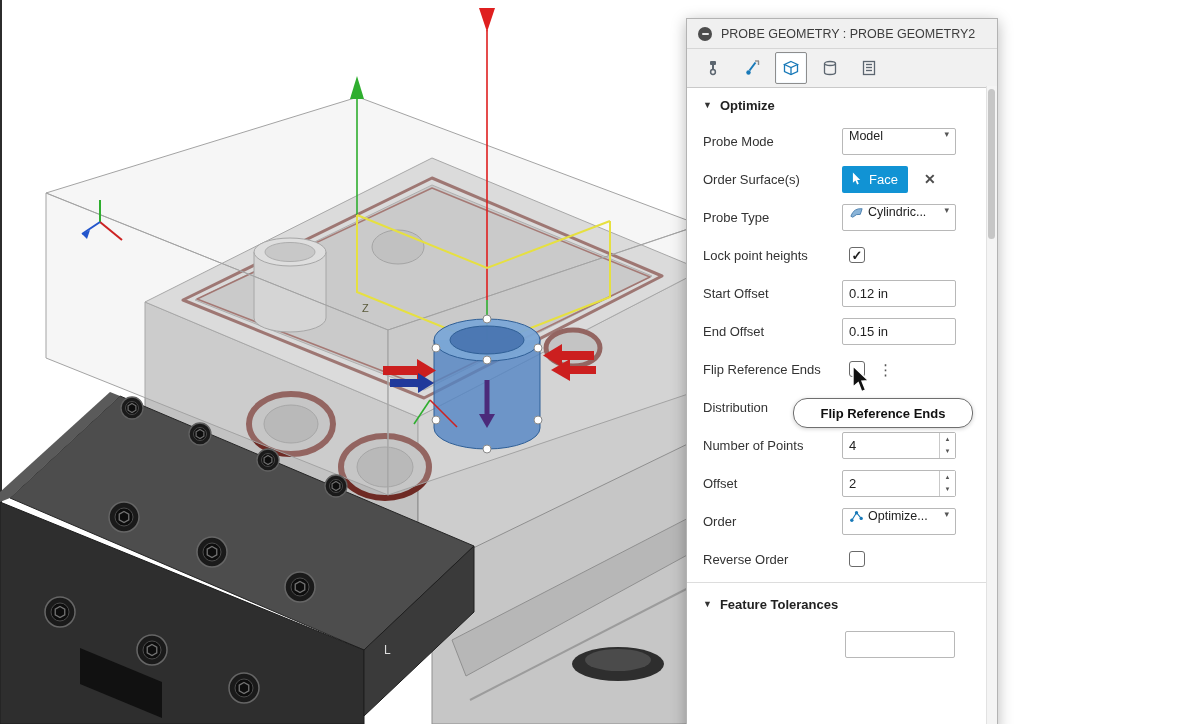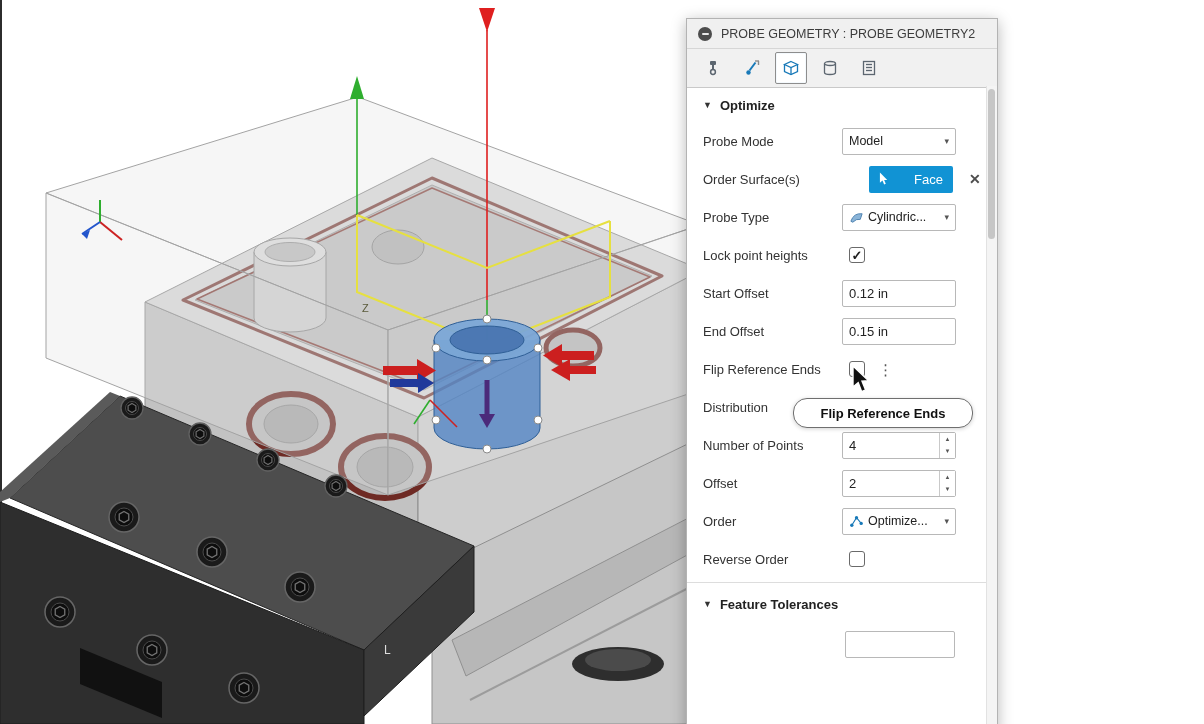--- a/index.html
+++ b/index.html
@@ -22,38 +22,38 @@
        border:1px solid transparent;border-radius:2px;}
   .tab.selected{background:#fff;border-color:#8d8d8d;box-shadow:inset 0 0 0 1px #f4f9fd;}
   .content{position:relative;}
   .sect{height:34px;display:flex;align-items:center;gap:8px;padding:0 16px;
         font-weight:bold;font-size:13px;color:#222;}
   .sect .tri{font-size:9px;color:#333;}
   .row{height:38px;display:flex;align-items:center;padding:0 41px 0 16px;}
   .lbl{flex:1;font-size:13px;color:#333;}
   .ctl-zone{width:114px;display:flex;align-items:center;flex:none;}
   .dd{width:114px;height:27px;border:1px solid #b8b8b8;border-radius:2px;background:#fff;
-      display:flex;align-items:center;box-sizing:border-box;padding:0 6px;gap:4px;flex:none;}
+      display:flex;align-items:flex-start;box-sizing:border-box;padding:0 6px;gap:4px;flex:none;}
   .dd-text{font-size:12.5px;color:#222;white-space:nowrap;overflow:hidden;}
   .dd-arrow{margin-left:auto;font-size:9px;color:#555;flex:none;}
   .field{width:114px;height:27px;border:1px solid #b8b8b8;border-radius:2px;background:#fff;
          box-sizing:border-box;padding:10px 6px;font-family:"Liberation Sans",sans-serif;
          font-size:13px;color:#222;flex:none;}
   .spin{position:relative;width:114px;height:27px;flex:none;}
   .spin .field{width:114px;padding-right:18px;}
   .spin-btns{position:absolute;right:1px;top:1px;bottom:1px;width:15px;display:flex;
              flex-direction:column;border-left:1px solid #c9c9c9;background:#fff;}
   .spin-btns span{flex:1;display:flex;align-items:center;justify-content:center;
                   font-size:6px;color:#555;}
   .cb{width:16px;height:16px;border:1.6px solid #6a6a6a;border-radius:3px;background:#fff;
       margin-left:7px;display:flex;align-items:center;justify-content:center;
       font-size:13px;font-weight:bold;color:#1d1d1d;box-sizing:border-box;flex:none;}
   .dots{margin-left:13px;font-size:15px;color:#555;line-height:1;}
   .face-btn{height:27px;padding:0 10px;background:#1193d4;border-radius:2px;color:#fff;
-            display:flex;align-items:center;gap:24px;font-size:13px;flex:none;margin-left:27px;}
+            display:flex;align-items:center;gap:6px;font-size:13px;flex:none;}
   .close-x{margin-left:16px;font-size:14px;font-weight:bold;color:#4d4d4d;}
   .divider{border-top:1px solid #ddd;margin:4px 0 4px 0;}
   .clipped-row{margin-top:10px;padding-left:158px;}
   .clipped-field{width:110px;height:27px;border:1px solid #b8b8b8;border-radius:2px;
                  background:#fff;box-sizing:border-box;display:block;}
   .scrollbar{position:absolute;right:0;top:67px;bottom:0;width:10px;background:#f4f4f4;
              border-left:1px solid #e2e2e2;}
   .scroll-thumb{position:absolute;top:3px;left:1px;width:7px;height:150px;background:#c6c6c6;
                 border-radius:4px;}
   

